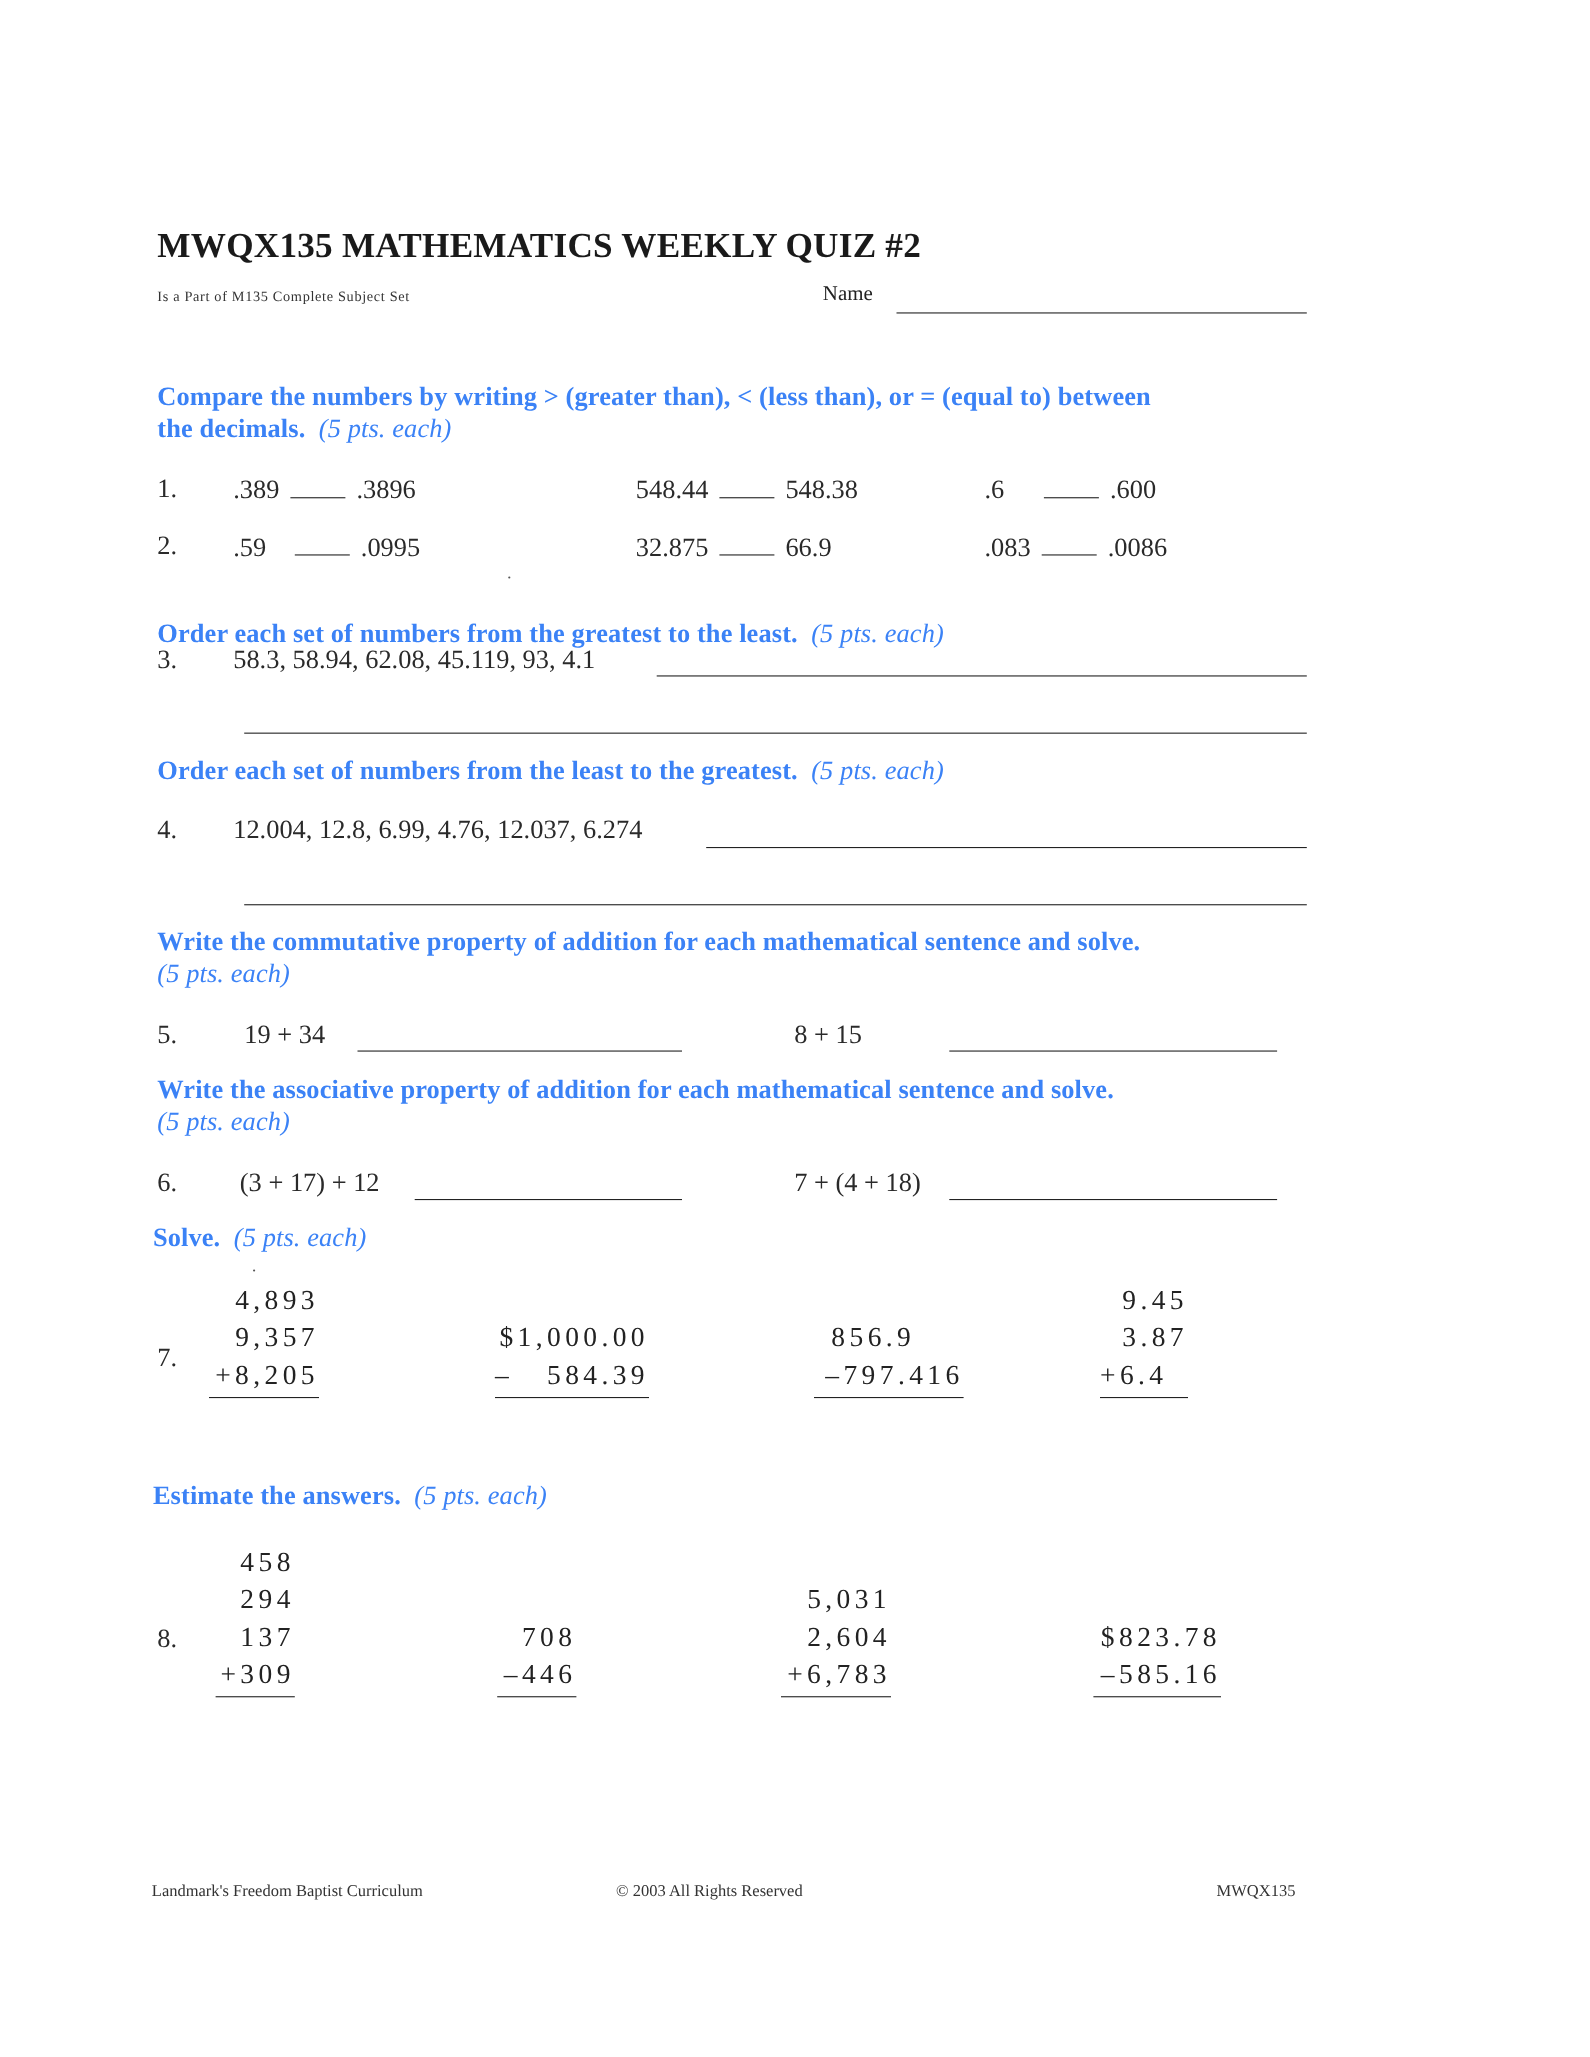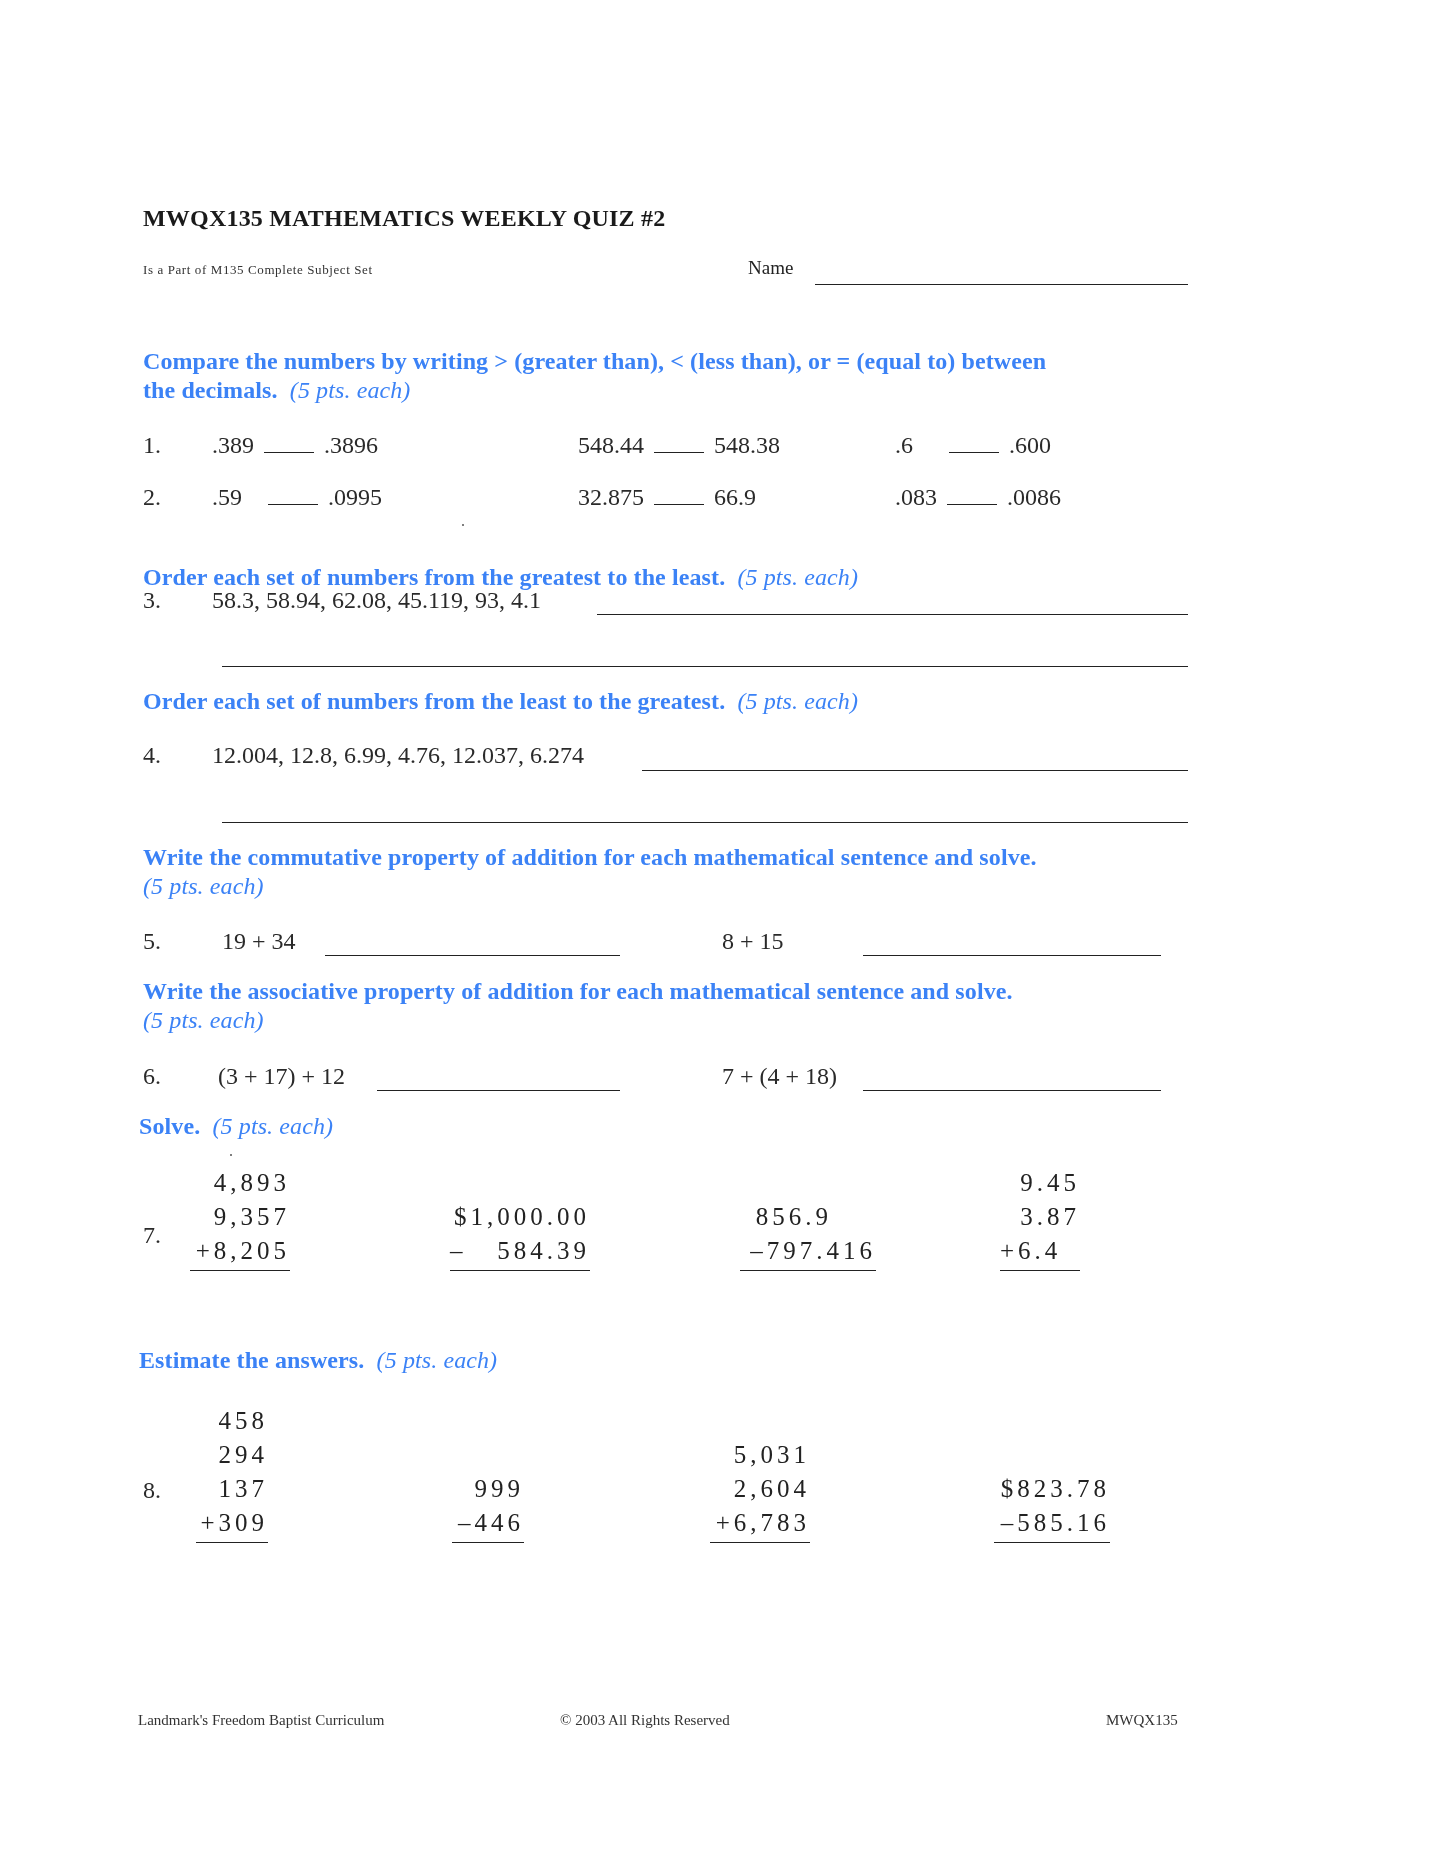--- a/index.html
+++ b/index.html
@@ -1,21 +1,21 @@
 <!DOCTYPE html>
 <html><head>
 <meta charset="utf-8">
 <style>
   html, body { margin: 0; padding: 0; background: #ffffff; }
   body {
     width: 1445px; height: 1870px; position: relative; overflow: hidden;
     font-family: "Liberation Serif", "DejaVu Serif", serif; color: #1a1a1a;
   }
   .abs { position: absolute; white-space: nowrap; }
-  .title { font-size: 24px; font-weight: bold; letter-spacing: 0.2px; }
+  .title { font-size: 32px; font-weight: bold; letter-spacing: 0.2px; }
   .sub { font-size: 13px; letter-spacing: 0.6px; color: #333; }
   .namelbl { font-size: 19px; color: #222; }
   .line { position: absolute; border-bottom: 1.6px solid #222; height: 0; }
   .instr { font-size: 24px; font-weight: bold; letter-spacing: 0.1px; color: #3b82f6; }
   .instr i { font-weight: normal; font-style: italic; }
   .q { font-size: 24px; color: #2a2a2a; }
   .blank { display: inline-block; width: 50px; border-bottom: 1.5px solid #222; height: 20px; vertical-align: baseline; margin: 0 10px; }
   .stack { position: absolute; font-size: 25px; letter-spacing: 4px; text-align: right; color: #222; line-height: 34px; }
   .stack .row { display: block; }
   .stack .last { border-bottom: 1.8px solid #222; padding-bottom: 2px; }
@@ -123,21 +123,21 @@
 </div>
 <div class="abs q" style="left:143px; top:1477px;">8.</div>
 
 <div class="stack" style="left:196px; top:1404px; width:72px;">
   <span class="row">458</span>
   <span class="row">294</span>
   <span class="row">137</span>
   <span class="row last">+309</span>
 </div>
 <div class="stack" style="left:452px; top:1472px; width:72px;">
-  <span class="row">999</span>
+  <span class="row">708</span>
   <span class="row last">–446</span>
 </div>
 <div class="stack" style="left:710px; top:1438px; width:100px;">
   <span class="row">5,031</span>
   <span class="row">2,604</span>
   <span class="row last">+6,783</span>
 </div>
 <div class="stack" style="left:994px; top:1472px; width:116px;">
   <span class="row">$823.78</span>
   <span class="row last">–585.16</span>

